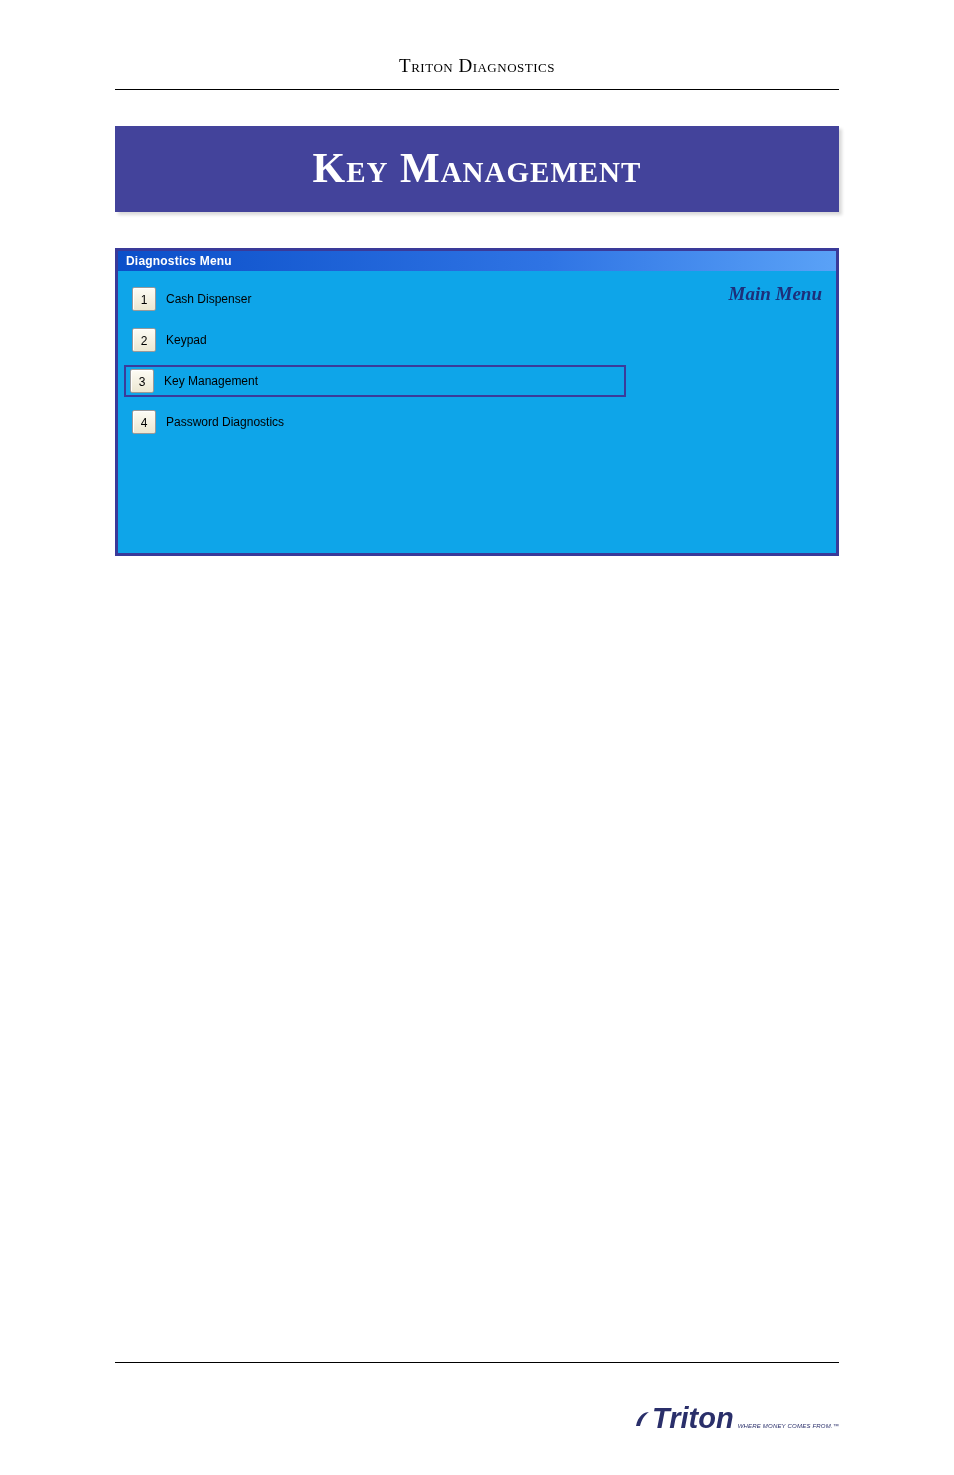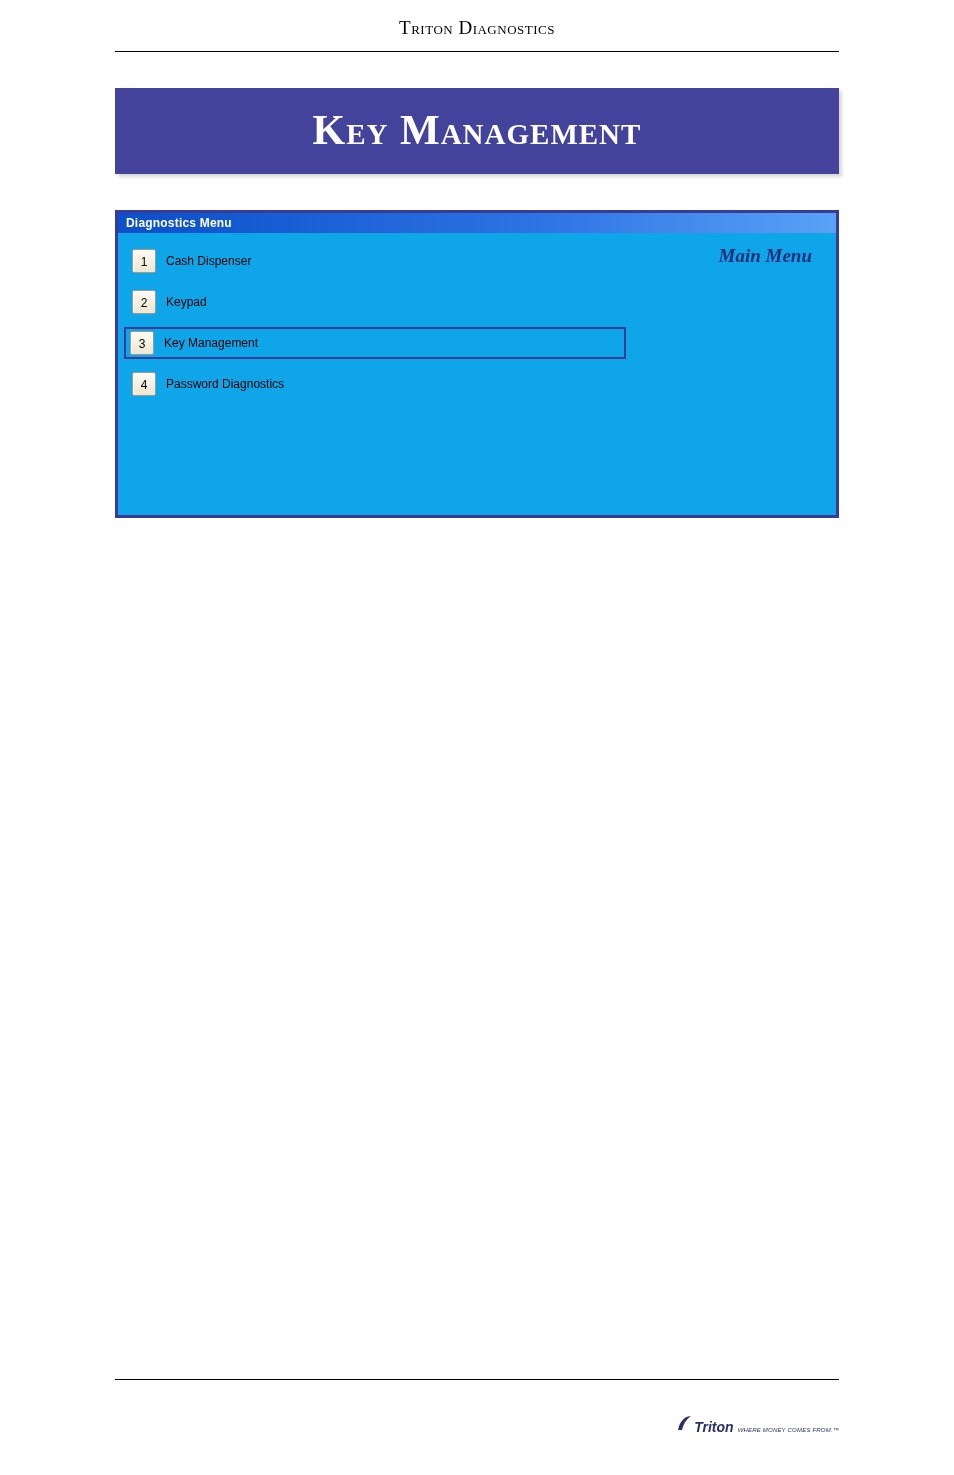--- a/index.html
+++ b/index.html
@@ -4,21 +4,21 @@
 <style>
   * { box-sizing: border-box; margin: 0; padding: 0; }
   body {
     background: #ffffff;
     font-family: Arial, Helvetica, sans-serif;
     width: 954px;
     height: 1475px;
     position: relative;
   }
   .page {
-    padding: 17px 115px 0 115px;
+    padding: 55px 115px 0 115px;
     border-radius: 31px;
   }
   .section-header {
     text-align: center;
     font-family: "Times New Roman", Times, serif;
     font-size: 19px;
     letter-spacing: 0.5px;
     color: #000;
     padding-bottom: 12px;
     border-bottom: 1.5px solid #000;
@@ -85,21 +85,21 @@
     text-align: center;
     line-height: 24px;
     font-size: 12px;
     font-family: Arial, sans-serif;
     box-shadow: inset 1px 1px 0 #fff;
     margin-left: 4px;
   }
   .main-menu-label {
     position: absolute;
     top: 12px;
-    right: 24px;
+    right: 14px;
     font-style: italic;
     font-weight: bold;
     color: #1d2f7a;
     font-size: 19px;
     font-family: "Times New Roman", Times, serif;
   }
   .footer {
     position: absolute;
     bottom: 40px;
     left: 115px;
@@ -116,21 +116,21 @@
     gap: 2px;
   }
   .logo-swoosh {
     width: 16px; height: 18px;
     display:inline-block;
   }
   .logo-text {
     font-family: Arial, sans-serif;
     font-weight: bold;
     font-style: italic;
-    font-size: 14px;
+    font-size: 29px;
     color: #2a2f6a;
     margin-top: 25px;
   }
   .logo-tag {
     font-size: 6px;
     color: #2a2f6a;
     font-style: italic;
     margin-left: 2px;
     letter-spacing: 0.2px;
   }

